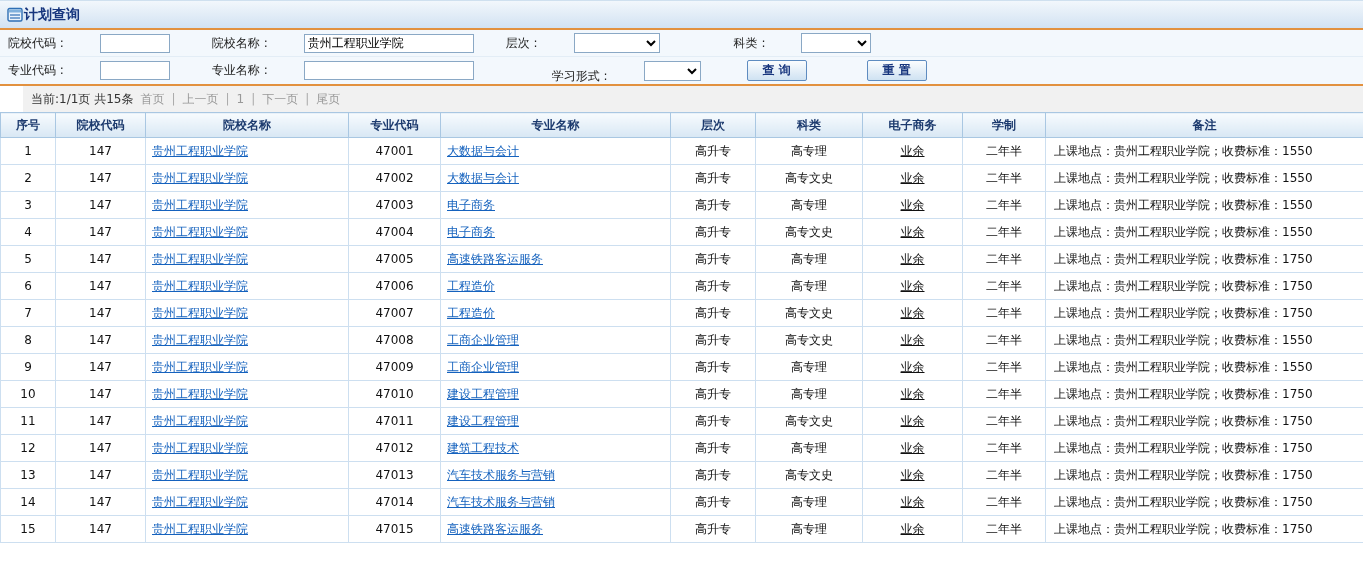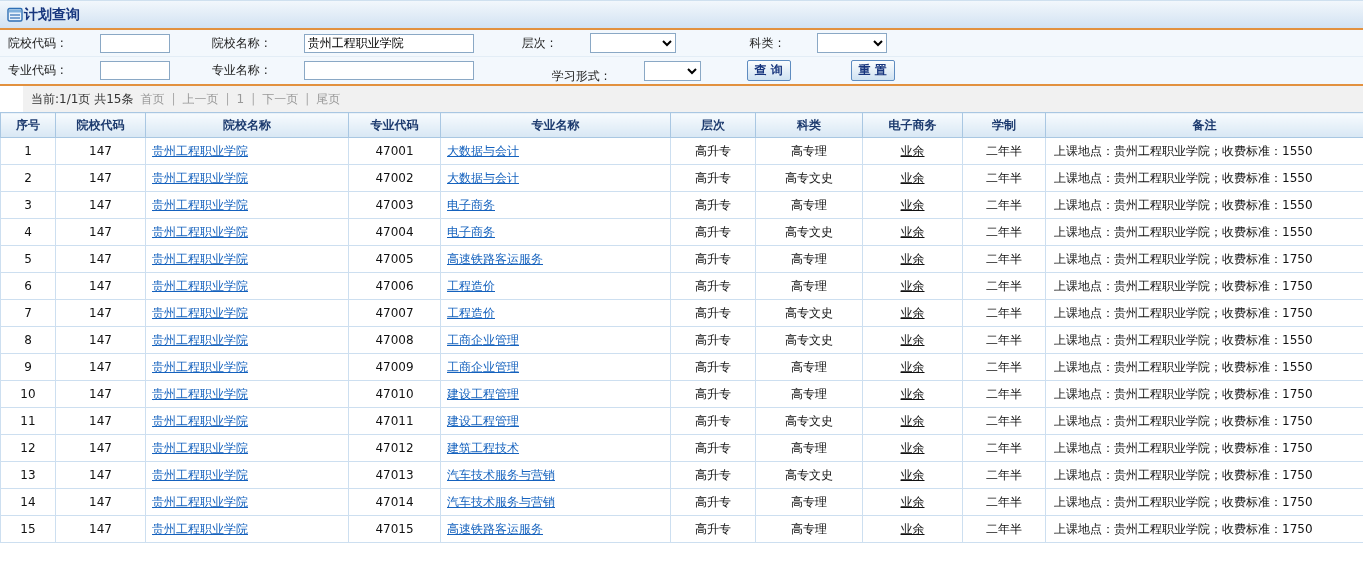--- a/index.html
+++ b/index.html
@@ -34,24 +34,24 @@
   .txt {
     height: 19px; border: 1px solid #8aa8c5; background: #fff;
     font-size: 12px; padding: 0 3px; font-family: inherit; margin-left: 4px;
   }
   .w70 { width: 70px; } .w170 { width: 170px; }
   .sel {
     height: 20px; border: 1px solid #8aa8c5; background: #fff;
     font-size: 12px; font-family: inherit; margin-left: 4px;
   }
   .sel-level { width: 86px; } .sel-cat { width: 70px; } .sel-study { width: 57px; }
-  .ml10 { margin-left: 10px; } .ml16 { margin-left: 16px; }
+  .ml10 { margin-left: 10px; } .ml16 { }
   .ml42 { margin-left: 42px; } .ml46 { margin-left: 46px; margin-top: 12px; }
   .btn {
-    width: 44px; height: 21px; margin-left: 14px;
+    width: 60px; height: 21px; margin-left: 14px;
     border: 1px solid #5e8cc0; border-radius: 2px;
     background: linear-gradient(180deg, #fbfdfe 0%, #cfe2f2 100%);
     color: #17357d; font-weight: bold; font-size: 12px;
     font-family: inherit; cursor: pointer; white-space: pre;
   }
   .btn.ml18 { margin-left: 28px; }
 
   
   .pager {
     height: 26px; display: flex; align-items: center;

